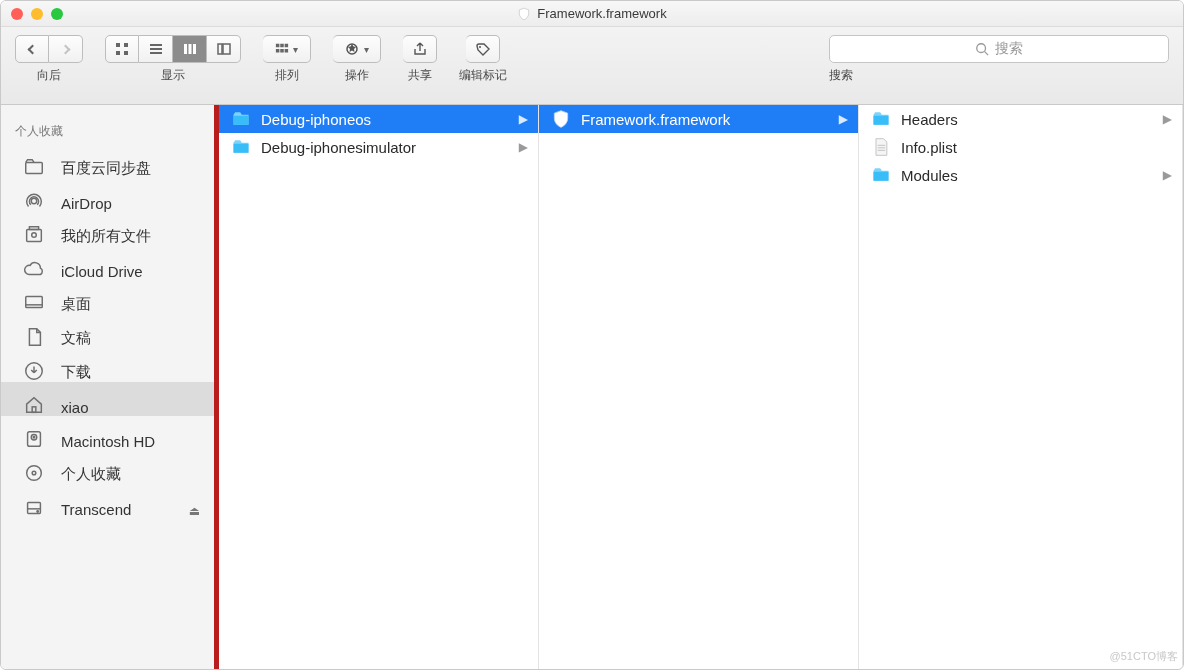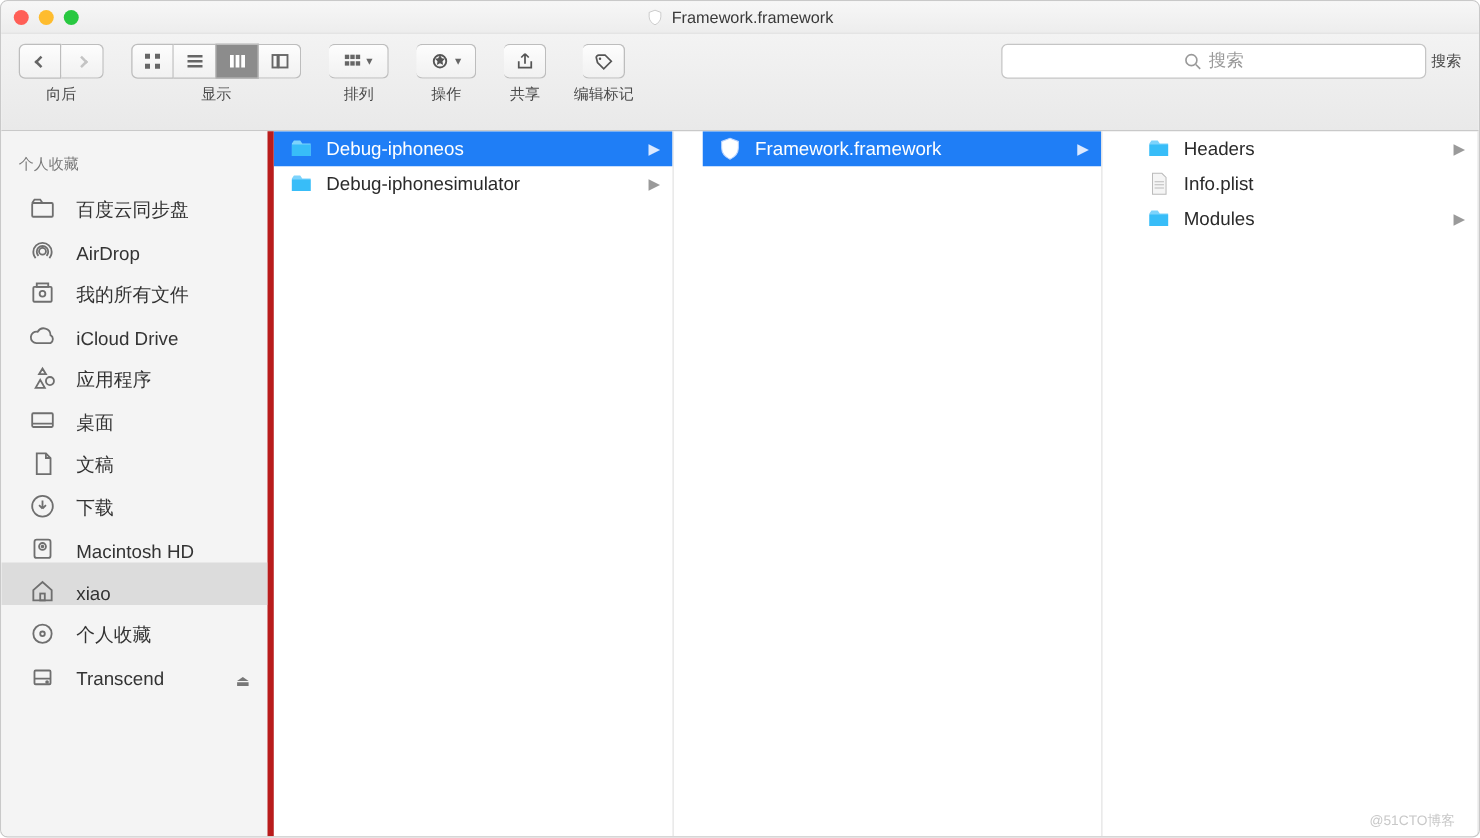--- a/index.html
+++ b/index.html
@@ -24,48 +24,48 @@
   .btnrow { display:flex; }
   .tbtn { height:28px; min-width:34px; background:linear-gradient(#fdfdfd,#f1f1f1); border:1px solid #bdbdbd;
           display:flex; align-items:center; justify-content:center; font-size:14px; color:#555; }
   .tbtn:first-child { border-radius:5px 0 0 5px; }
   .tbtn:last-child  { border-radius:0 5px 5px 0; border-left:none; }
   .tbtn.solo { border-radius:5px; }
   .tbtn.mid  { border-left:none; }
   .tbtn.active { background:#8c8c8c; color:#fff; }
   .tbtn svg { width:16px; height:16px; }
   .flex-spacer { flex:1; }
-  .searchwrap { display:flex; flex-direction:row; align-items:center; gap:4px; }
+  .searchwrap { display:flex; flex-direction:column; gap:4px; }
   .searchfield { width:340px; height:28px; border:1px solid #c5c5c5; border-radius:5px; background:#fff;
                  display:flex; align-items:center; justify-content:center; gap:6px; color:#999; font-size:14px; }
 
   
   .main { flex:1; display:flex; min-height:0; }
 
   
   .sidebar { width:218px; background:#f4f4f4; border-right:5px solid #b91c1c; overflow-y:auto;
              padding-top:10px; font-size:15px; color:#333; }
   .side-section-title { font-size:12px; color:#7a7a7a; padding: 8px 14px 4px; }
   .side-item { display:flex; align-items:flex-end; gap:16px; height:34px; padding:0 14px 0 22px; cursor:default; }
   .side-item.selected { background:#dcdcdc; }
   .side-item .eject { margin-left:auto; color:#777; font-size:12px; }
   .side-ico { width:22px; height:22px; display:flex; align-items:center; justify-content:center; color:#6f6f6f; }
 
   
-  .columns { flex:1; display:flex; min-width:0;gap:23px; }
+  .columns { flex:1; display:flex; min-width:0; }
   .col { border-right:1px solid #e3e3e3; overflow-y:auto; font-size:15px; color:#2a2a2a; position:relative; }
   .col1 { width:320px; } .col2 { width:320px; } .col3 { flex:1; }
   .col-arrow-gutter { position:absolute; left:-12px; top:0; width:12px; }
   .row { display:flex; align-items:center; gap:10px; height:28px; padding:0 10px 0 12px; }
   .row.selected { background:#1f7ef6; color:#fff; }
   .row .caret { margin-left:auto; font-size:12px; color:#9a9a9a; }
   .row.selected .caret { color:#dbe9ff; }
   .row-ico { width:20px; height:20px; display:flex; align-items:center; justify-content:center; }
 
-  .watermark { position:absolute; right:20px; bottom:6px; font-size:11px; color:#c8c8c8; }
+  .watermark { position:absolute; right:6px; bottom:6px; font-size:11px; color:#c8c8c8; }
 
   
   .chev { display:inline-block; width:7px; height:7px; border-right:2px solid #666; border-bottom:2px solid #666; }
   .chev.left { transform: rotate(135deg); } .chev.right { transform: rotate(-45deg); }
 </style>
 </head>
 <body>
 
 <div class="titlebar">
   <div class="traffic">
@@ -243,28 +243,20 @@
         <span class="side-ico">
           <svg width="22" height="22" viewBox="0 0 24 24" fill="none" stroke="#6f6f6f" stroke-width="1.6">
             <path d="M7 18a5 5 0 1 1 .8-9.9A6 6 0 0 1 19 11a4 4 0 0 1 0 7z"></path>
           </svg>
         </span>
         <span>iCloud Drive</span>
       </div>
       <div class="side-item">
         <span class="side-ico">
           <svg width="22" height="22" viewBox="0 0 24 24" fill="none" stroke="#6f6f6f" stroke-width="1.6">
-            <path d="M12 3l3 5h-6zM6 20l4-7 4 7zM15 14a3.5 3.5 0 1 0 7 0 3.5 3.5 0 0 0-7 0z"></path>
-          </svg>
-        </span>
-        <span>应用程序</span>
-      </div>
-      <div class="side-item">
-        <span class="side-ico">
-          <svg width="22" height="22" viewBox="0 0 24 24" fill="none" stroke="#6f6f6f" stroke-width="1.6">
             <rect x="3" y="5" width="18" height="12" rx="1"></rect>
             <line x1="3" y1="14" x2="21" y2="14"></line>
           </svg>
         </span>
         <span>桌面</span>
       </div>
       <div class="side-item">
         <span class="side-ico">
           <svg width="22" height="22" viewBox="0 0 24 24" fill="none" stroke="#6f6f6f" stroke-width="1.6">
             <path d="M7 3h8l4 4v14H7z"></path>
@@ -274,39 +266,39 @@
         <span>文稿</span>
       </div>
       <div class="side-item">
         <span class="side-ico">
           <svg width="22" height="22" viewBox="0 0 24 24" fill="none" stroke="#6f6f6f" stroke-width="1.6">
             <circle cx="12" cy="12" r="9"></circle>
             <path d="M12 7v7m0 0l-3-3m3 3l3-3"></path>
           </svg>
         </span>
         <span>下载</span>
+      </div>
+      <div class="side-item selected">
+        <span class="side-ico">
+          <svg width="22" height="22" viewBox="0 0 24 24" fill="none" stroke="#6f6f6f" stroke-width="1.6">
+            <path d="M4 11l8-7 8 7v9H4z"></path>
+            <rect x="10" y="14" width="4" height="6"></rect>
+          </svg>
+        </span>
+        <span>xiao</span>
       </div>
       <div class="side-item">
         <span class="side-ico">
           <svg width="22" height="22" viewBox="0 0 24 24" fill="none" stroke="#6f6f6f" stroke-width="1.6">
             <rect x="5" y="4" width="14" height="16" rx="2"></rect>
             <circle cx="12" cy="10" r="3"></circle>
             <circle cx="12" cy="10" r="0.8" fill="#6f6f6f"></circle>
           </svg>
         </span>
         <span>Macintosh HD</span>
-      </div>
-      <div class="side-item selected">
-        <span class="side-ico">
-          <svg width="22" height="22" viewBox="0 0 24 24" fill="none" stroke="#6f6f6f" stroke-width="1.6">
-            <path d="M4 11l8-7 8 7v9H4z"></path>
-            <rect x="10" y="14" width="4" height="6"></rect>
-          </svg>
-        </span>
-        <span>xiao</span>
       </div>
       <div class="side-item">
         <span class="side-ico">
           <svg width="22" height="22" viewBox="0 0 24 24" fill="none" stroke="#6f6f6f" stroke-width="1.6">
             <circle cx="12" cy="12" r="8"></circle>
             <circle cx="12" cy="12" r="2"></circle>
           </svg>
         </span>
         <span>个人收藏</span>
       </div>

